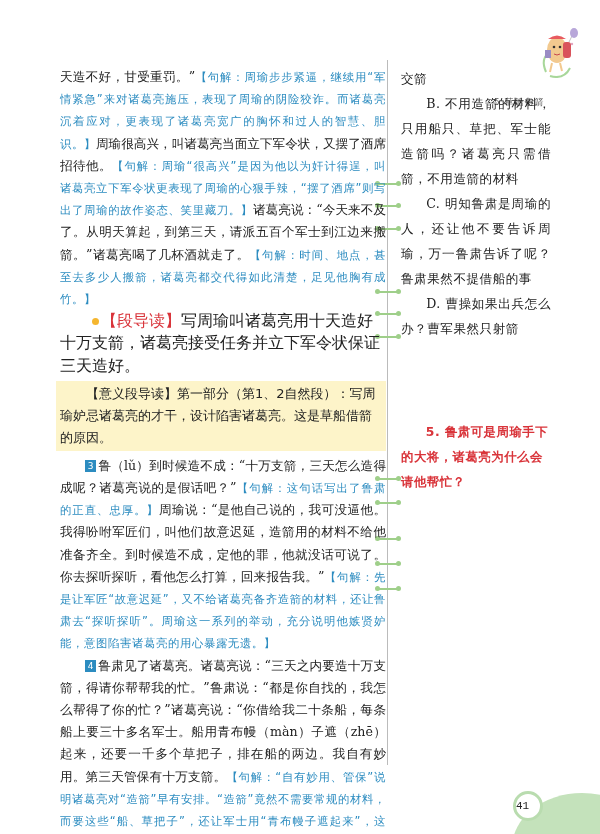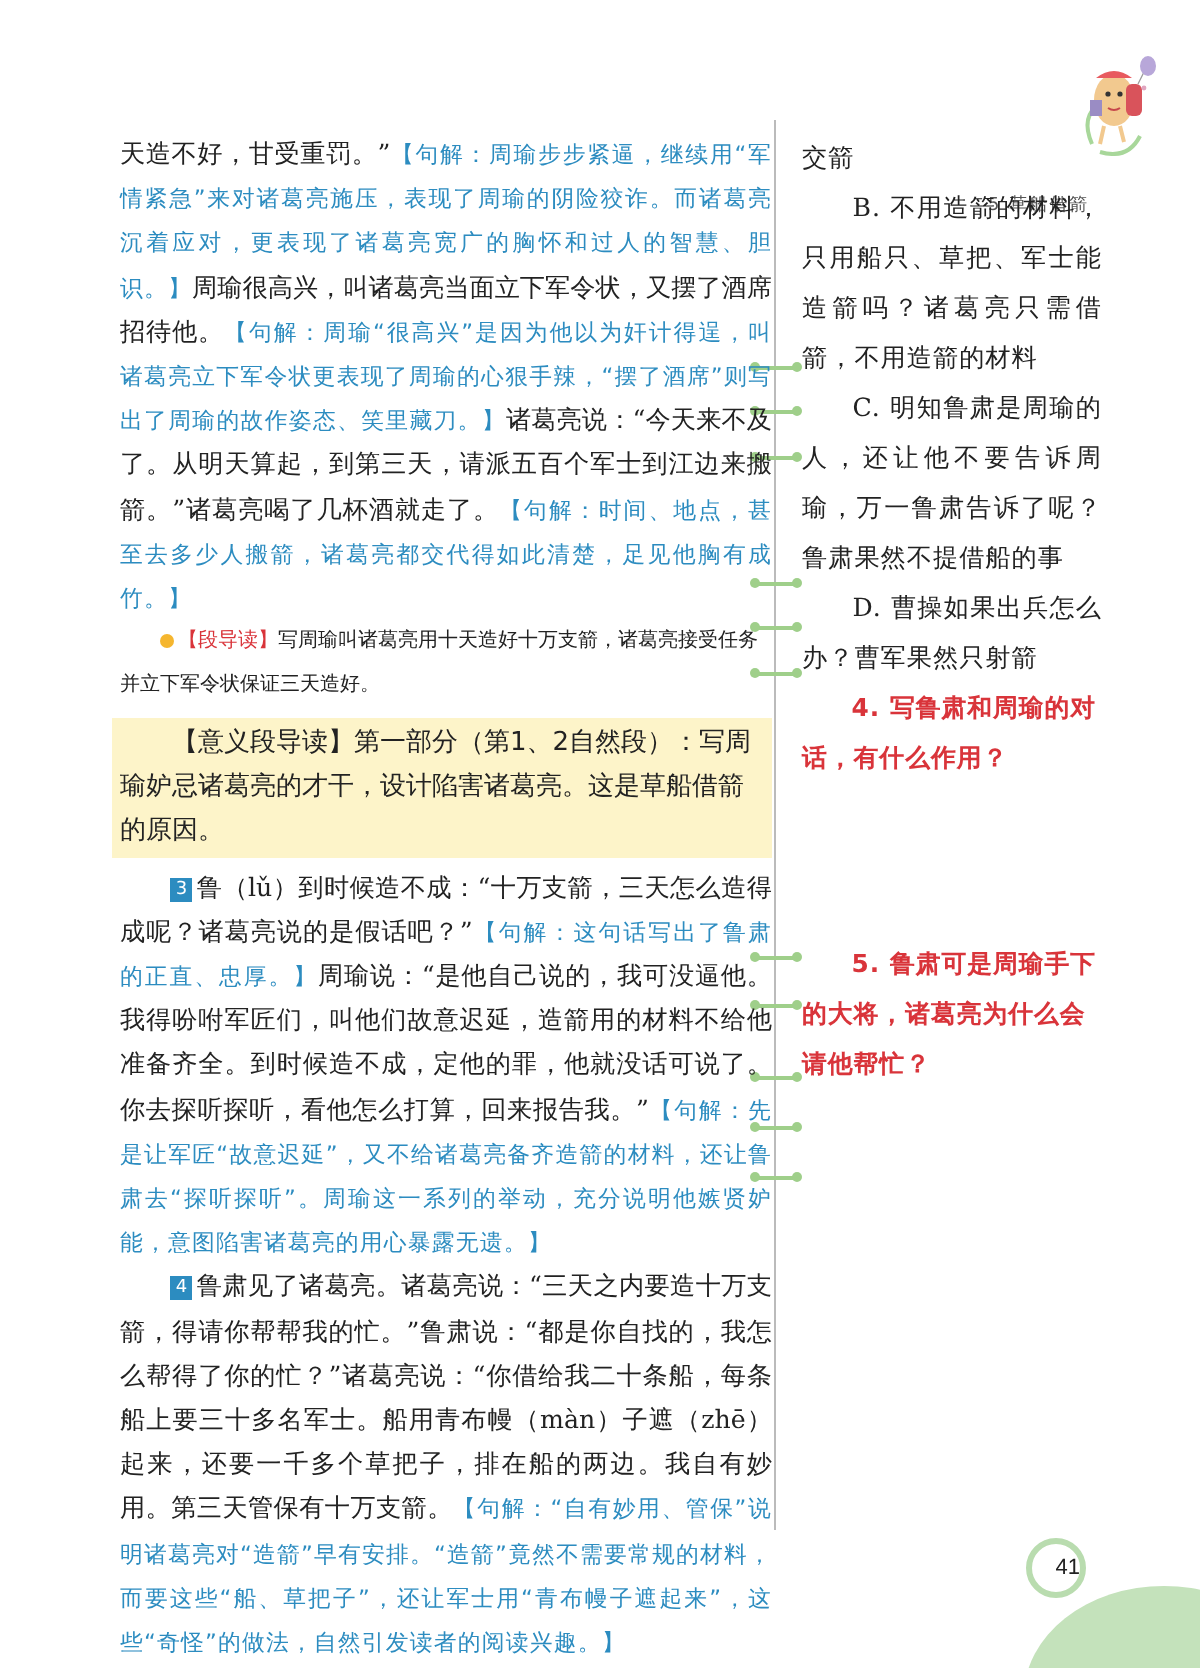--- a/index.html
+++ b/index.html
@@ -10,31 +10,31 @@
   .mascot { position:absolute; left:536px; top:28px; width:44px; height:50px; }
   .left-col { position:absolute; left:60px; top:66px; width:326px; }
   .right-col { position:absolute; left:401px; top:66px; width:150px; }
   .divider { position:absolute; left:387px; top:60px; width:1px; height:705px; background:#bbb; }
   .connector { position:absolute; width:22px; height:2px; background:#9fcf8a; }
   .connector::before, .connector::after { content:""; position:absolute; top:-2px; width:5px; height:5px; border-radius:50%; background:#9fcf8a; }
   .connector::before { left:-2px; } .connector::after { right:-2px; }
   .para { font-size:12.6px; line-height:22.2px; text-align:justify; margin:0; }
   .indent { text-indent:2em; }
   .note { color:#2c8cc0; font-family:"DejaVu Sans","Liberation Sans",sans-serif; font-size:11.4px; letter-spacing:0.6px; }
-  .guide { font-size:10px; line-height:22.2px; margin:0; text-indent:2em; font-family:"DejaVu Sans","Liberation Sans",sans-serif; }
+  .guide { font-size:16px; line-height:22.2px; margin:0; text-indent:2em; font-family:"DejaVu Sans","Liberation Sans",sans-serif; }
   .guide .tag { color:#d9343a; }
   .dot { display:inline-block; width:7px; height:7px; border-radius:50%; background:#f5b62f; margin-right:2px; vertical-align:middle; }
   .meaning-box { background:#fdf4c9; margin:4px 0 4px -4px; padding:2px 4px 2px 4px; font-size:13px; line-height:22px;
          font-family:"DejaVu Sans","Liberation Sans",sans-serif; text-indent:2em; }
   .num { display:inline-block; width:11px; height:12px; background:#2c8cc0; color:#fff; font-size:9px; line-height:12px;
          text-align:center; margin-right:2px; vertical-align:1px; text-indent:0; font-family:"DejaVu Sans",sans-serif; }
   .r-para { font-size:12.6px; line-height:25px; text-align:justify; margin:0; letter-spacing:0.5px; }
   .r-q { color:#d9343a; font-family:"DejaVu Sans","Liberation Sans",sans-serif; font-weight:bold; font-size:12.4px; line-height:25px; margin:0; letter-spacing:0.5px; }
-  .page-circle { position:absolute; left:513px; top:769px; width:24px; height:24px; border:3px solid #b9dcaf; border-radius:50%;
-         background:#fff; text-align:right; line-height:24px; font-size:11px; font-family:Liberation Sans, sans-serif; z-index:2; }
+  .page-circle { position:absolute; left:513px; top:791px; width:24px; height:24px; border:3px solid #b9dcaf; border-radius:50%;
+         background:#fff; text-align:left; line-height:24px; font-size:11px; font-family:Liberation Mono, monospace; z-index:2; }
   .page-blob { position:absolute; left:512px; top:793px; width:140px; height:110px; border-radius:50%; background:#c4e2bb; }
 </style>
 </head>
 <body>
 
 <div class="header-chapter">5  草船借箭</div>
 <svg class="mascot" viewBox="0 0 44 50">
   <path d="M10 44 Q4 30 14 24" stroke="#a8d79a" stroke-width="2" fill="none"></path>
   <path d="M14 48 Q28 52 34 40" stroke="#a8d79a" stroke-width="2" fill="none"></path>
   <ellipse cx="21" cy="22" rx="10" ry="13" fill="#f2c98f"></ellipse>
@@ -71,19 +71,18 @@
     <div class="meaning-box">【意义段导读】第一部分（第1、2自然段）：写周瑜妒忌诸葛亮的才干，设计陷害诸葛亮。这是草船借箭的原因。</div>
     <p class="para indent"><span class="num">3</span><span class="body-text">鲁（lǔ）到时候造不成：“十万支箭，三天怎么造得成呢？诸葛亮说的是假话吧？”</span><span class="note">【句解：这句话写出了鲁肃的正直、忠厚。】</span><span class="body-text">周瑜说：“是他自己说的，我可没逼他。我得吩咐军匠们，叫他们故意迟延，造箭用的材料不给他准备齐全。到时候造不成，定他的罪，他就没话可说了。你去探听探听，看他怎么打算，回来报告我。”</span><span class="note">【句解：先是让军匠“故意迟延”，又不给诸葛亮备齐造箭的材料，还让鲁肃去“探听探听”。周瑜这一系列的举动，充分说明他嫉贤妒能，意图陷害诸葛亮的用心暴露无遗。】</span></p>
     <p class="para indent"><span class="num">4</span><span class="body-text">鲁肃见了诸葛亮。诸葛亮说：“三天之内要造十万支箭，得请你帮帮我的忙。”鲁肃说：“都是你自找的，我怎么帮得了你的忙？”诸葛亮说：“你借给我二十条船，每条船上要三十多名军士。船用青布幔（màn）子遮（zhē）起来，还要一千多个草把子，排在船的两边。我自有妙用。第三天管保有十万支箭。</span><span class="note">【句解：“自有妙用、管保”说明诸葛亮对“造箭”早有安排。“造箭”竟然不需要常规的材料，而要这些“船、草把子”，还让军士用“青布幔子遮起来”，这些“奇怪”的做法，自然引发读者的阅读兴趣。】</span></p>
   </div>
 
 <div class="right-col" id="right-col">
     <p class="r-para">交箭</p>
     <p class="r-para indent">B. 不用造箭的材料，只用船只、草把、军士能造箭吗？诸葛亮只需借箭，不用造箭的材料</p>
     <p class="r-para indent">C. 明知鲁肃是周瑜的人，还让他不要告诉周瑜，万一鲁肃告诉了呢？鲁肃果然不提借船的事</p>
     <p class="r-para indent">D. 曹操如果出兵怎么办？曹军果然只射箭</p>
-    <p class="r-q indent">4. 写鲁肃和周瑜的对话，有什么作用？</p>
     <div style="height: 78px;"></div>
     <p class="r-q indent">5. 鲁肃可是周瑜手下的大将，诸葛亮为什么会请他帮忙？</p>
   </div>
 
 <div class="page-blob"></div>
 <div class="page-circle">41</div>
 
 </body></html>

